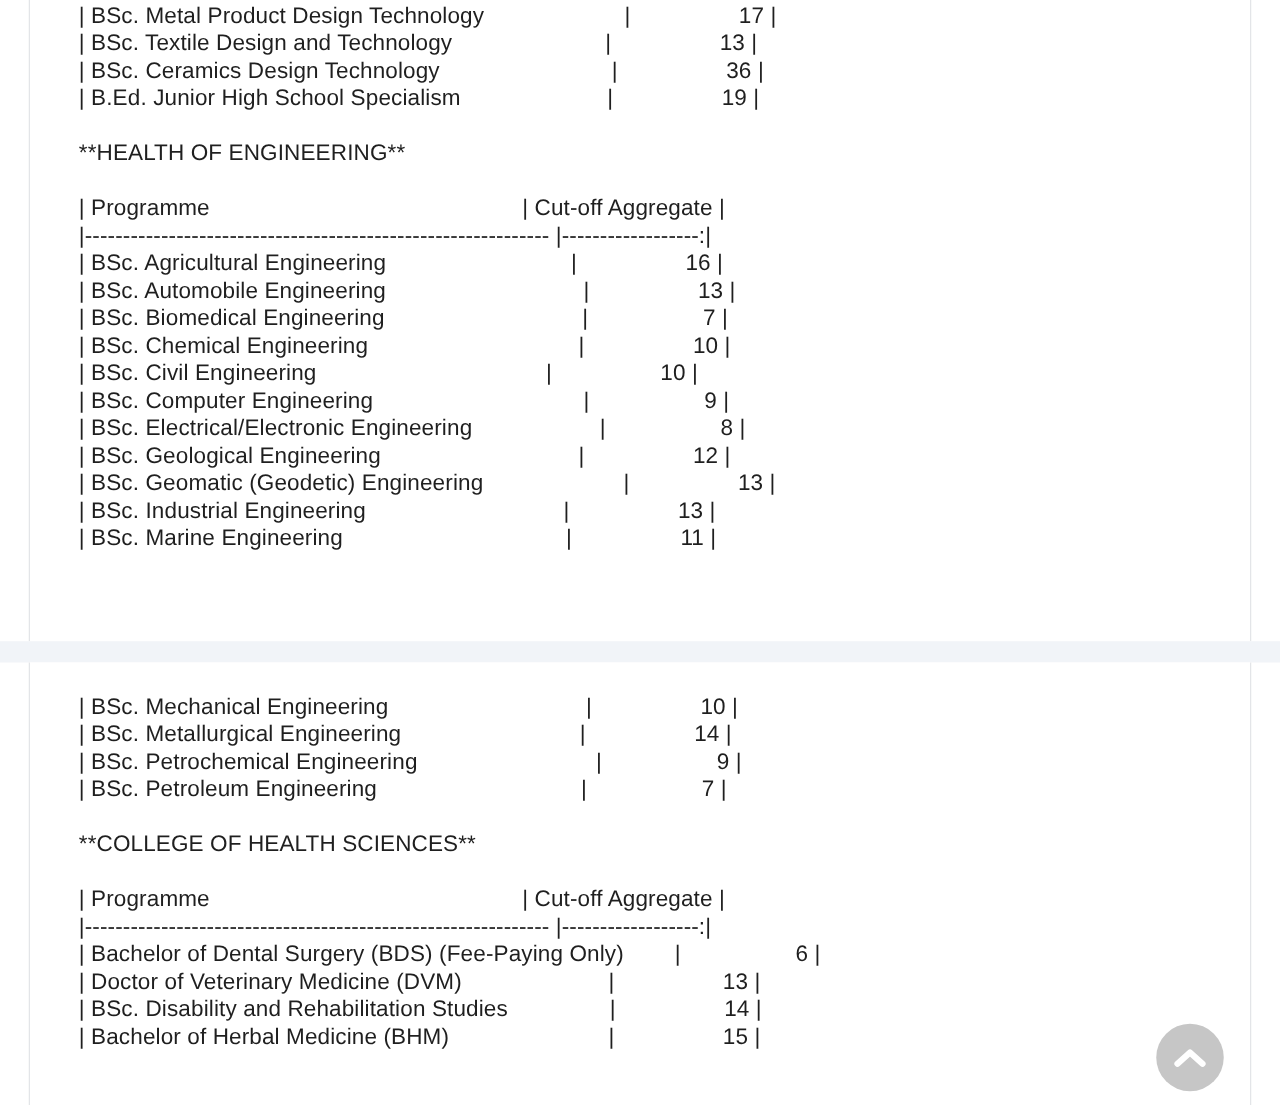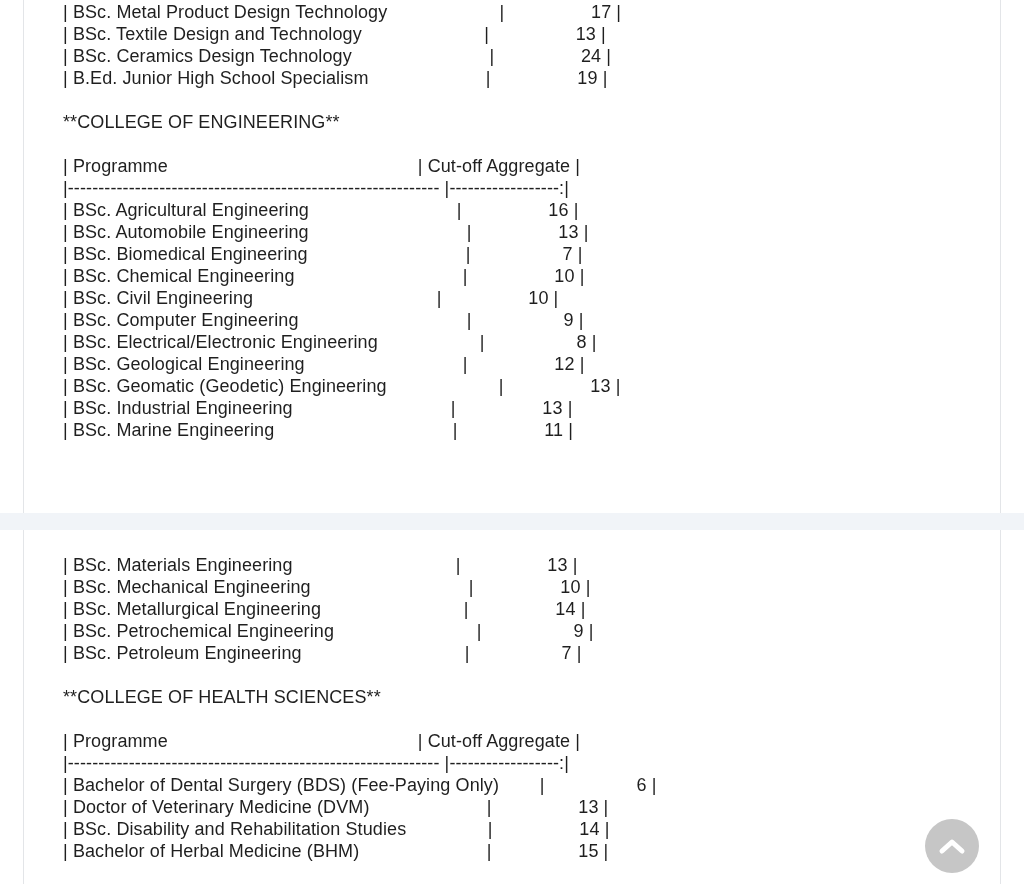--- a/index.html
+++ b/index.html
@@ -59,24 +59,24 @@
 </style>
 </head>
 <body>
 
 <div class="viewport">
 
   <div class="page" id="page-1">
     <div class="doc-content">
         <div class="line">| BSc. Metal Product Design Technology                      |                 17 |</div>
         <div class="line">| BSc. Textile Design and Technology                        |                 13 |</div>
-        <div class="line">| BSc. Ceramics Design Technology                           |                 24 |</div>
+        <div class="line">| BSc. Ceramics Design Technology                           |                 36 |</div>
         <div class="line">| B.Ed. Junior High School Specialism                       |                 19 |</div>
         <div class="line">&nbsp;</div>
-        <div class="line">**COLLEGE OF ENGINEERING**</div>
+        <div class="line">**HEALTH OF ENGINEERING**</div>
         <div class="line">&nbsp;</div>
         <div class="line">| Programme                                                 | Cut-off Aggregate |</div>
         <div class="line">|------------------------------------------------------------- |------------------:|</div>
         <div class="line">| BSc. Agricultural Engineering                             |                 16 |</div>
         <div class="line">| BSc. Automobile Engineering                               |                 13 |</div>
         <div class="line">| BSc. Biomedical Engineering                               |                  7 |</div>
         <div class="line">| BSc. Chemical Engineering                                 |                 10 |</div>
         <div class="line">| BSc. Civil Engineering                                    |                 10 |</div>
         <div class="line">| BSc. Computer Engineering                                 |                  9 |</div>
         <div class="line">| BSc. Electrical/Electronic Engineering                    |                  8 |</div>
@@ -84,21 +84,20 @@
         <div class="line">| BSc. Geomatic (Geodetic) Engineering                      |                 13 |</div>
         <div class="line">| BSc. Industrial Engineering                               |                 13 |</div>
         <div class="line">| BSc. Marine Engineering                                   |                 11 |</div>
       </div>
   </div>
 
   <div class="page-divider"></div>
 
   <div class="page" id="page-2">
     <div class="doc-content">
-        <div class="line">| BSc. Materials Engineering                                |                 13 |</div>
         <div class="line">| BSc. Mechanical Engineering                               |                 10 |</div>
         <div class="line">| BSc. Metallurgical Engineering                            |                 14 |</div>
         <div class="line">| BSc. Petrochemical Engineering                            |                  9 |</div>
         <div class="line">| BSc. Petroleum Engineering                                |                  7 |</div>
         <div class="line">&nbsp;</div>
         <div class="line">**COLLEGE OF HEALTH SCIENCES**</div>
         <div class="line">&nbsp;</div>
         <div class="line">| Programme                                                 | Cut-off Aggregate |</div>
         <div class="line">|------------------------------------------------------------- |------------------:|</div>
         <div class="line">| Bachelor of Dental Surgery (BDS) (Fee-Paying Only)        |                  6 |</div>

